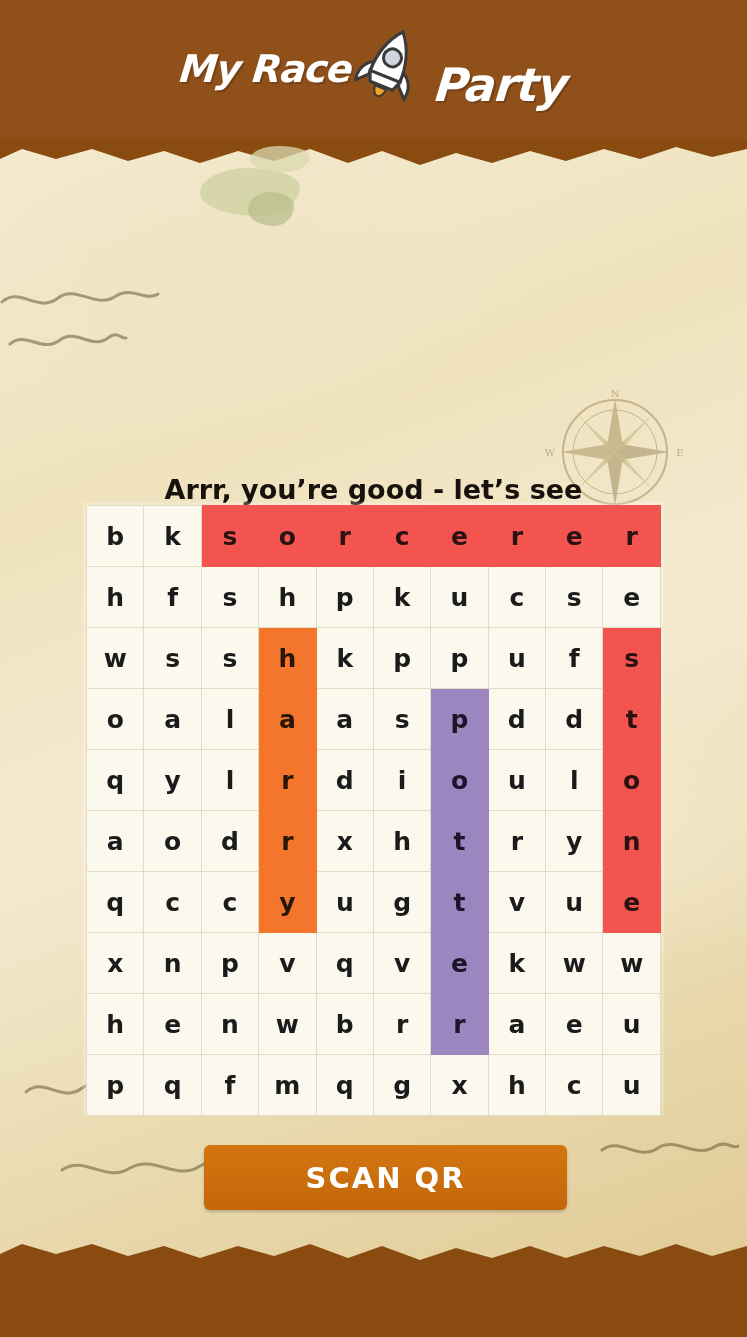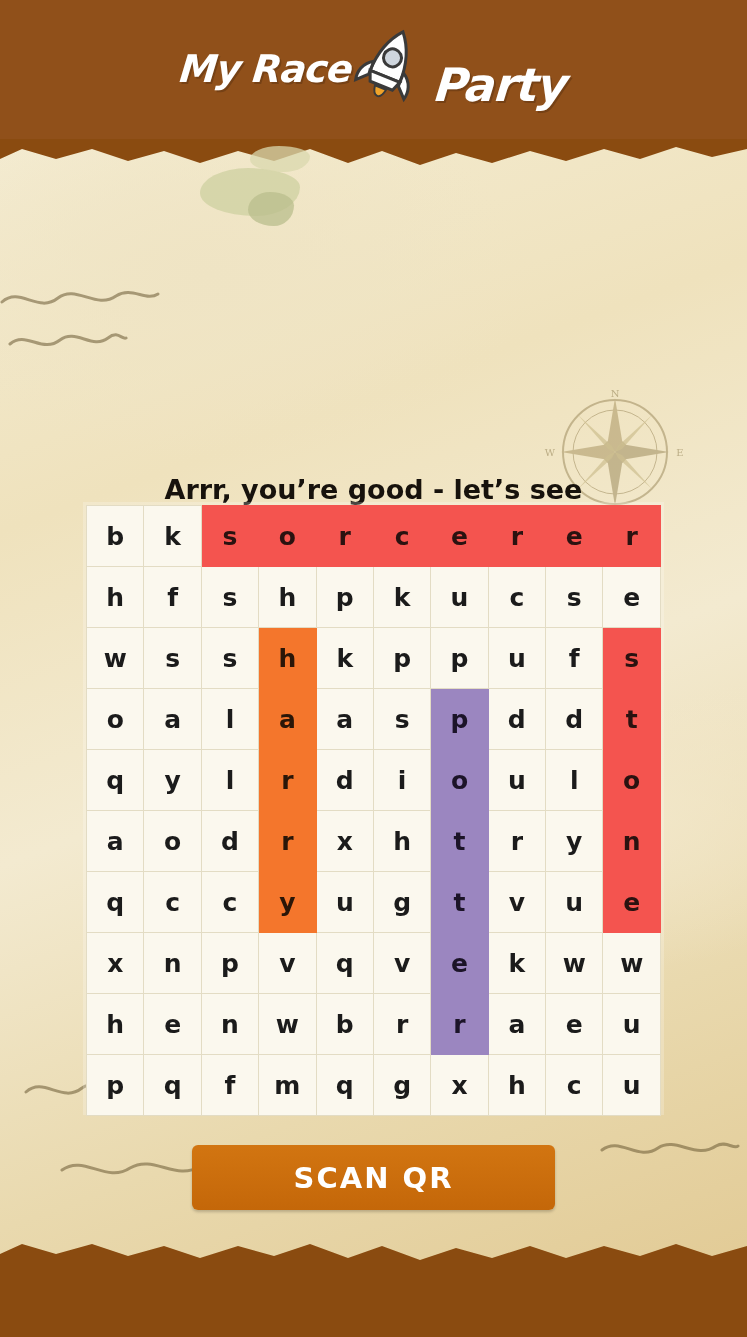--- a/index.html
+++ b/index.html
@@ -171,21 +171,21 @@
     border: 1px solid #e3dcc4;
   }
   table.ws td.hl-red    { background: #f4544f; color: #2a1210; border-color: #f4544f; }
   table.ws td.hl-orange { background: #f4762c; color: #2a1608; border-color: #f4762c; }
   table.ws td.hl-purple { background: #9b86c0; color: #1c1428; border-color: #9b86c0; }
 
   
   .scan-btn {
     position: absolute;
     top: 1145px;
-    left: 192px;
+    left: 204px;
     width: 363px;
     height: 65px;
     background: linear-gradient(180deg, #d27511 0%, #c46709 100%);
     border: none;
     border-radius: 6px;
     color: #ffffff;
     font-family: "DejaVu Sans", sans-serif;
     font-weight: bold;
     font-size: 29px;
     letter-spacing: 2px;

